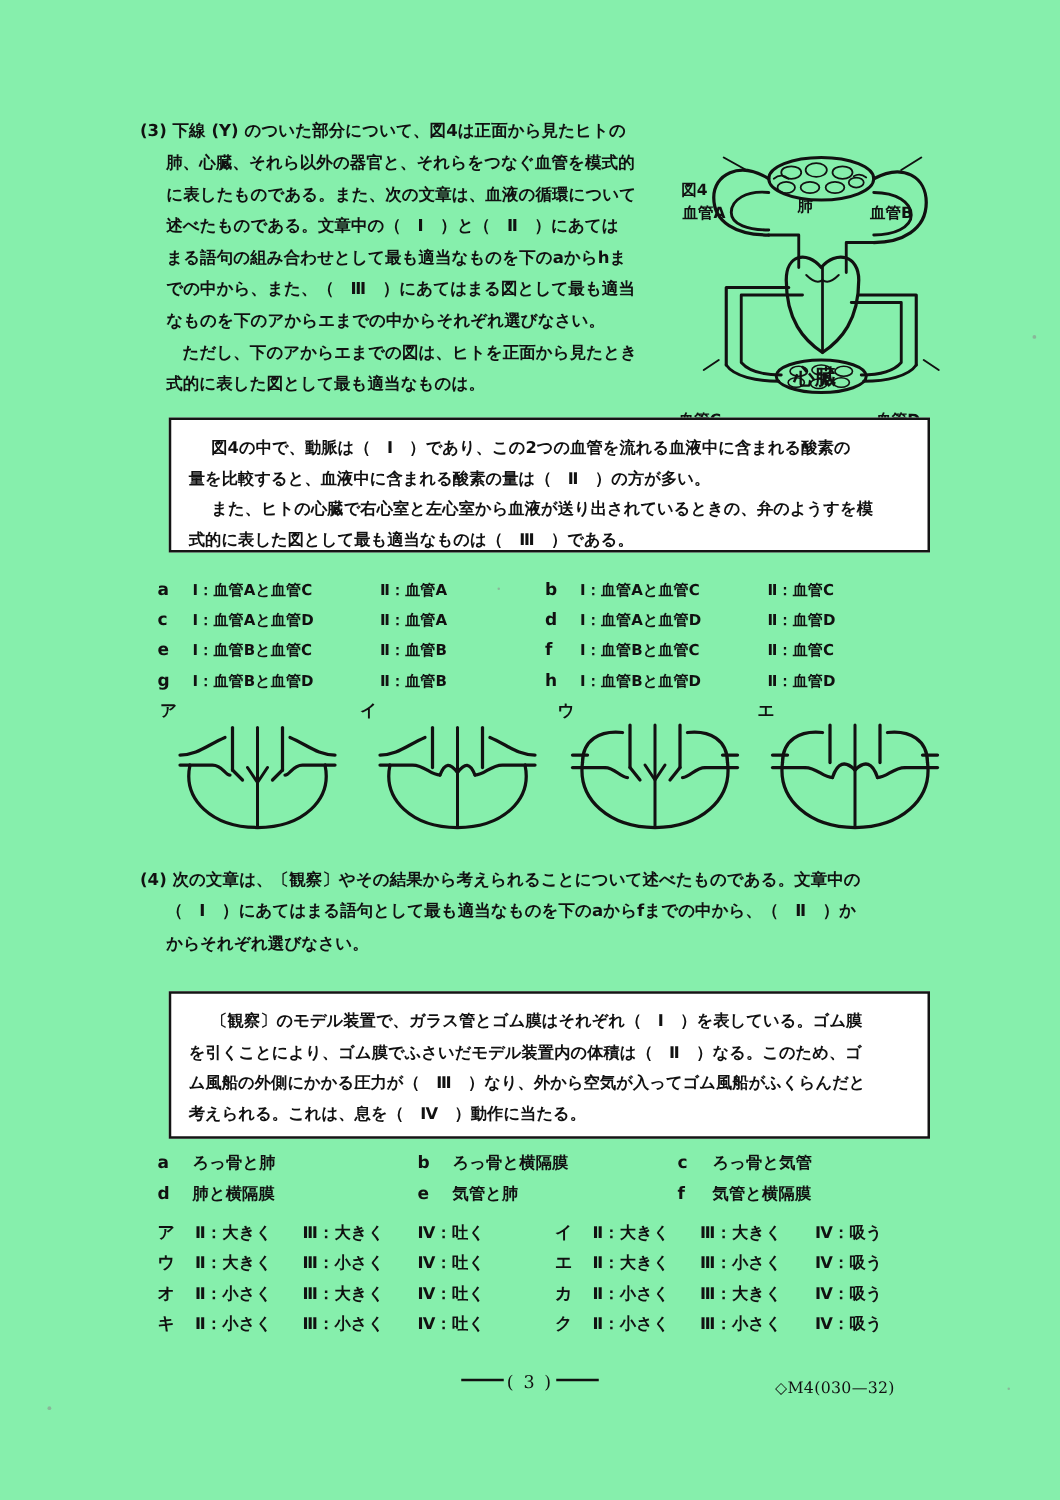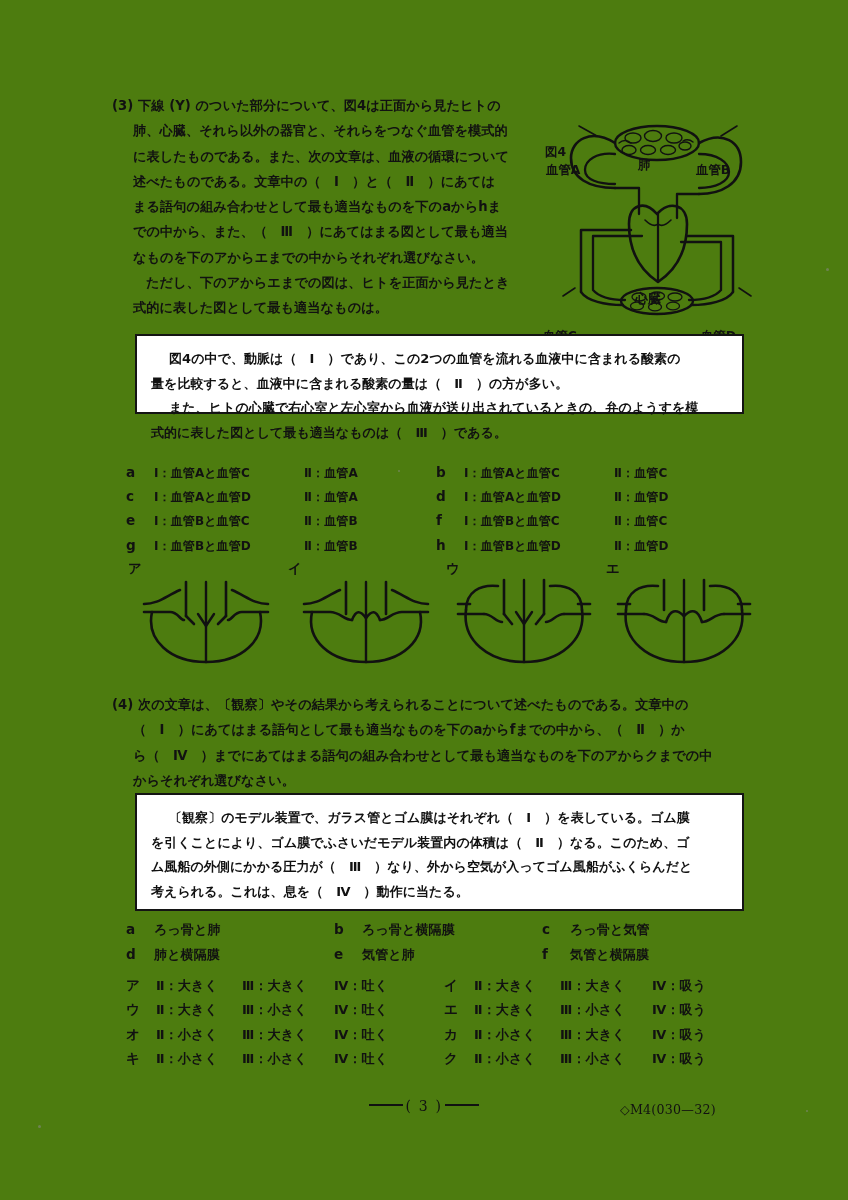--- a/index.html
+++ b/index.html
@@ -12,21 +12,21 @@
     width: 848px;
     height: 1200px;
     position: relative;
     font-family: "DejaVu Serif", "Liberation Serif", serif;
     color: #111111;
     overflow: hidden;
   }
   .page {
     position: absolute;
     inset: 0;
-    background: #4d7c0f;
+    background: #86efac;
   }
 
   
   #q3 {
     position: absolute;
     left: 112px;
     top: 93px;
     width: 424px;
   }
   #q3 .qline {
@@ -53,42 +53,42 @@
     font-family: "DejaVu Sans", "Liberation Sans", sans-serif;
     font-weight: 700;
     font-size: 12.4px;
     white-space: nowrap;
     margin-top: 48px;
   }
   #fig4 .fig-title { left: 4px;   top: 0px; }
   #fig4 .lab-a     { left: 5px;   top: 18px; }
   #fig4 .lab-lung  { left: 97px;  top: 13px; }
   #fig4 .lab-b     { left: 155px; top: 18px; }
-  #fig4 .lab-heart { left: 94px;  top: 146px; font-size: 13px; }
+  #fig4 .lab-heart { left: 94px;  top: 146px; font-size: 17px; }
   #fig4 .lab-c     { left: 2px;   top: 184px; }
   #fig4 .lab-d     { left: 160px; top: 184px; }
   #fig4 .lab-other { left: 48px;  top: 203px; }
   #fig4 svg { position: absolute; left: 0; top: 0; }
 
   
   .passage-box {
     position: absolute;
     border: 2px solid #141414;
     background: #ffffff;
     box-sizing: border-box;
   }
   .passage-box .pline {
     font-family: "DejaVu Sans", "Liberation Sans", sans-serif;
     font-weight: 600;
     font-size: 13.0px;
     line-height: 24.6px;
     white-space: nowrap;
     letter-spacing: 0.004em;
   }
-  #box1 { left: 135px; top: 334px; width: 609px; height: 80px; padding: 11px 0 0 14px; }
+  #box1 { left: 135px; top: 334px; width: 609px; height: 108px; padding: 11px 0 0 14px; }
   #box2 { left: 135px; top: 793px; width: 609px; height: 118px; padding: 11px 0 0 14px; }
   .pindent { padding-left: 18px; }
 
   
   .opt-grid {
     position: absolute;
     font-family: "DejaVu Sans", "Liberation Sans", sans-serif;
     font-weight: 600;
   }
   .opt-row {
@@ -449,21 +449,20 @@
           <path d="M88 52 C 84 40 78 38 70 46"></path>
           <path d="M70 10 L 70 92" stroke-width="2.4"></path>
         </g>
       </svg>
     </div>
   </div>
 
   <div id="q4">
     <div class="qline">(4) 次の文章は、〔観察〕やその結果から考えられることについて述べたものである。文章中の</div>
     <div class="qline indent1">（　Ⅰ　）にあてはまる語句として最も適当なものを下のaからfまでの中から、（　Ⅱ　）か</div>
-    <div class="qline indent1">ら（　Ⅳ　）までにあてはまる語句の組み合わせとして最も適当なものを下のアからクまでの中</div>
     <div class="qline indent1">からそれぞれ選びなさい。</div>
   </div>
 
   <div id="box2" class="passage-box">
     <div class="pline pindent">〔観察〕のモデル装置で、ガラス管とゴム膜はそれぞれ（　Ⅰ　）を表している。ゴム膜</div>
     <div class="pline">を引くことにより、ゴム膜でふさいだモデル装置内の体積は（　Ⅱ　）なる。このため、ゴ</div>
     <div class="pline">ム風船の外側にかかる圧力が（　Ⅲ　）なり、外から空気が入ってゴム風船がふくらんだと</div>
     <div class="pline">考えられる。これは、息を（　Ⅳ　）動作に当たる。</div>
   </div>
 

